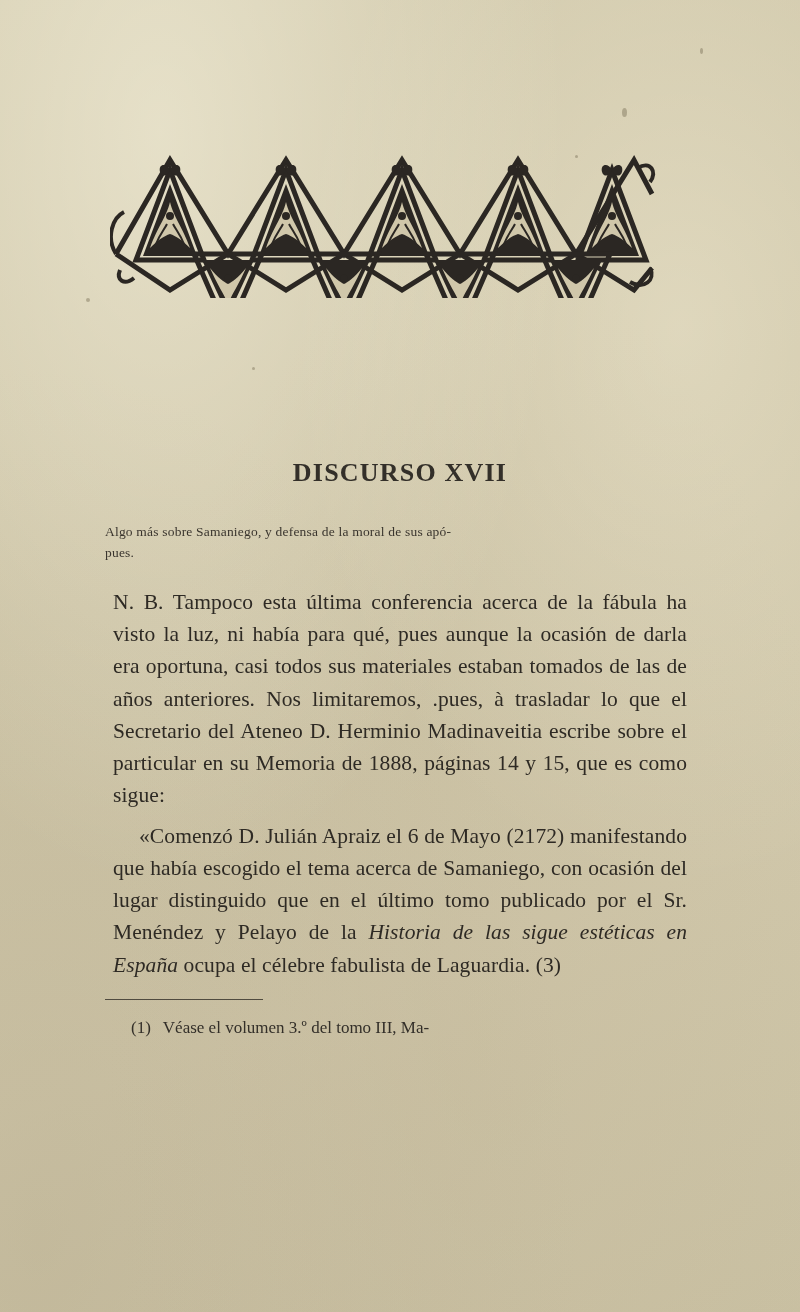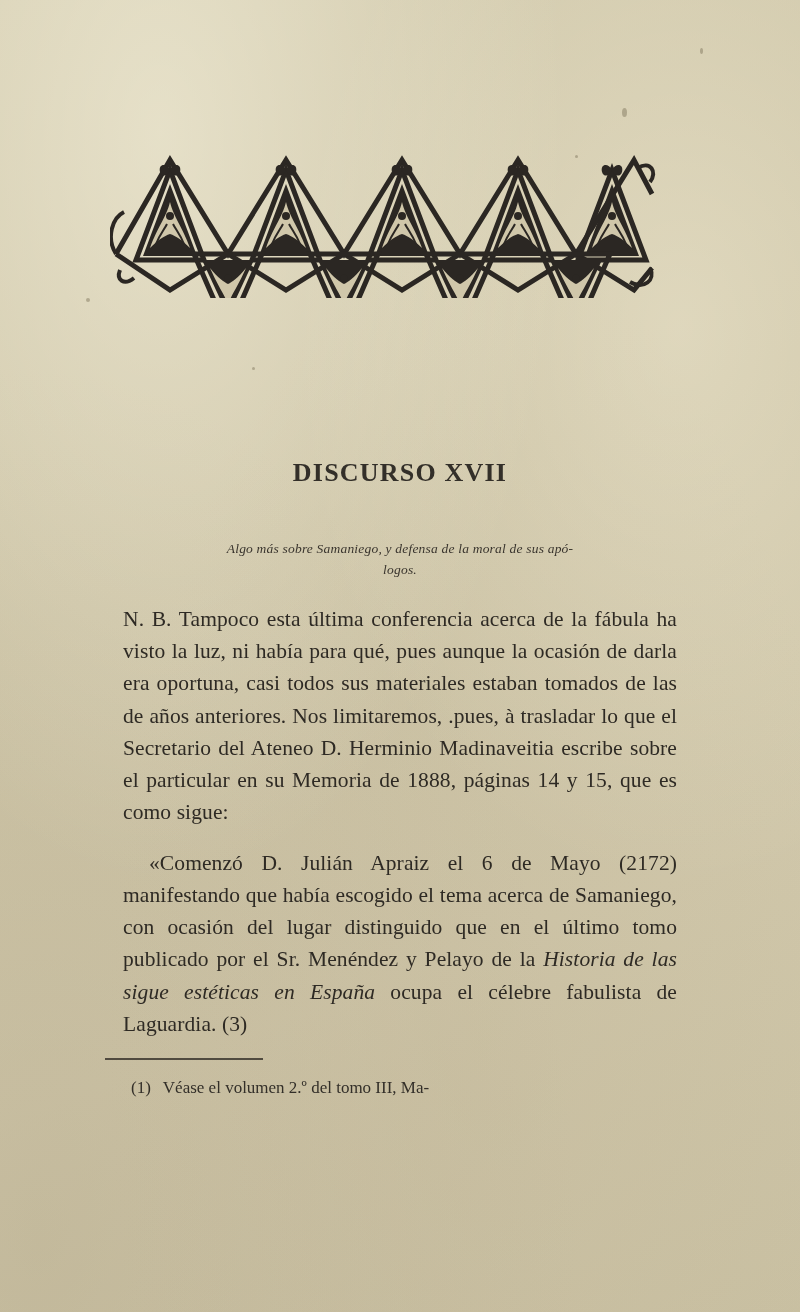--- a/index.html
+++ b/index.html
@@ -54,37 +54,36 @@
 
   .title {
     text-align: center;
     font-size: 26px;
     letter-spacing: 1.2px;
     margin-top: 160px;
     font-family: "Liberation Serif", serif;
     color: #332f29;
   }
   .subtitle {
-    margin-top: 51px;
+    margin-top: 34px;
     font-size: 13.5px;
-    font-style: italic;
     line-height: 1.55;
     color: #3a352e;
-    text-align: center;
+    text-align: left;
     letter-spacing: .2px;
   }
   .body-text {
     margin-top: 22px;
     font-size: 21.5px;
     line-height: 1.50;
     text-align: justify;
     color: #2e2a24;
     letter-spacing: .1px;
   }
-  .body-text p { margin: 18px; }
+  .body-text p { margin: 8px; }
   .body-text p + p { margin-top: 0; text-indent: 26px; }
   .it { font-style: italic; }
   .rule {
     margin-top: 18px;
     width: 158px;
     height: 1.5px;
     background: #3b362e;
     opacity: .85;
   }
   .footnote {
@@ -170,30 +169,30 @@
         <path d="M528,18 C540,10 548,22 540,32" fill="none" stroke="#2b2723" stroke-width="4"></path>
         <path d="M520,132 C534,140 546,130 540,118" fill="none" stroke="#2b2723" stroke-width="4"></path>
         <path d="M24,128 C14,136 6,130 10,120" fill="none" stroke="#2b2723" stroke-width="4"></path>
       </svg>
     </div>
 
     <h1 class="title">DISCURSO XVII</h1>
 
     <div class="subtitle">
       <span>Algo más sobre Samaniego, y defensa de la moral de sus apó-</span><br>
-      <span>logos.</span>
+      <span>pues.</span>
     </div>
 
     <div class="body-text">
       <p>N. B. Tampoco esta última conferencia acerca de la fábula ha visto la luz, ni había para qué, pues aunque la ocasión de darla era oportuna, casi todos sus materiales estaban tomados de las de años anteriores. Nos limitaremos, .pues, à trasladar lo que el Secretario del Ateneo D. Herminio Madinaveitia escribe sobre el particular en su Memoria de 1888, páginas 14 y 15, que es como sigue:</p>
       <p>
         <span>«Comenzó D. Julián Apraiz el 6 de Mayo (2172) manifestando que había escogido el tema acerca de Samaniego, con ocasión del lugar distinguido que en el último tomo publicado por el Sr. Menéndez y Pelayo de la </span><span class="it">Historia de las sigue estéticas en España</span><span> ocupa el célebre fabulista de Laguardia. (3)</span>
       </p>
     </div>
 
     <div class="rule"></div>
 
     <div class="footnote">
-      <span>(1)</span><span class="fn-sp"></span><span>Véase el volumen 2.º del tomo III, Ma-</span>
+      <span>(1)</span><span class="fn-sp"></span><span>Véase el volumen 3.º del tomo III, Ma-</span>
     </div>
 
   </div>
 </div>
 
 </body></html>

